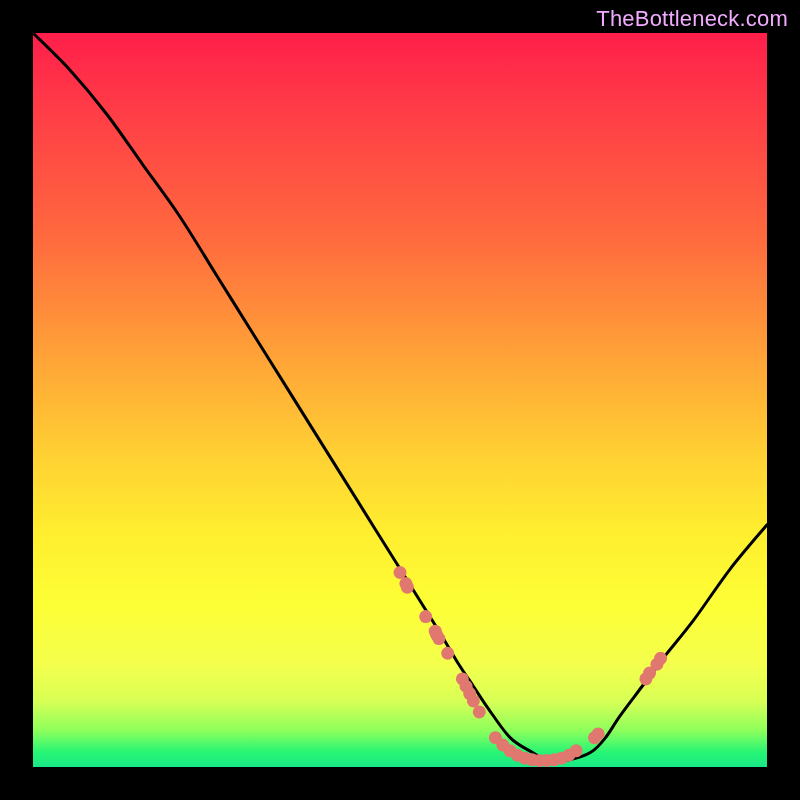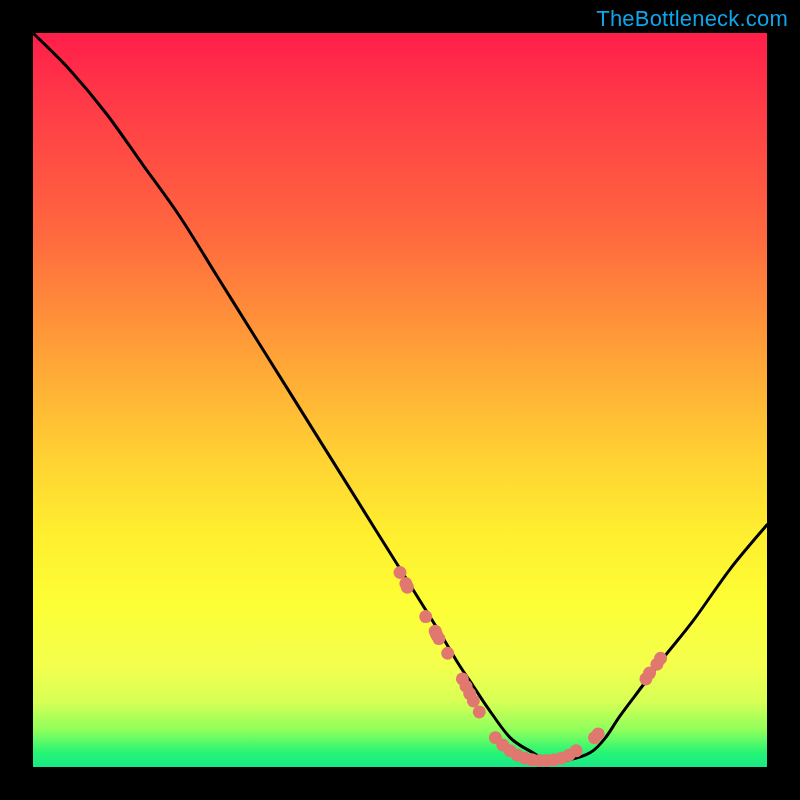--- a/index.html
+++ b/index.html
@@ -39,21 +39,21 @@
       #d8ff55 91%,
       #8eff5c 95%,
       #27f574 98%,
       #18e888 100%
     );
   }
   .watermark {
     position: absolute;
     top: 6px;
     right: 12px;
-    color: #0ea5e9;
+    color: #f0abfc;
     font-size: 22px;
     font-weight: 500;
     letter-spacing: 0.2px;
     user-select: none;
   }
   svg.curve {
     position: absolute;
     left: 0;
     top: 0;
     width: 734px;

